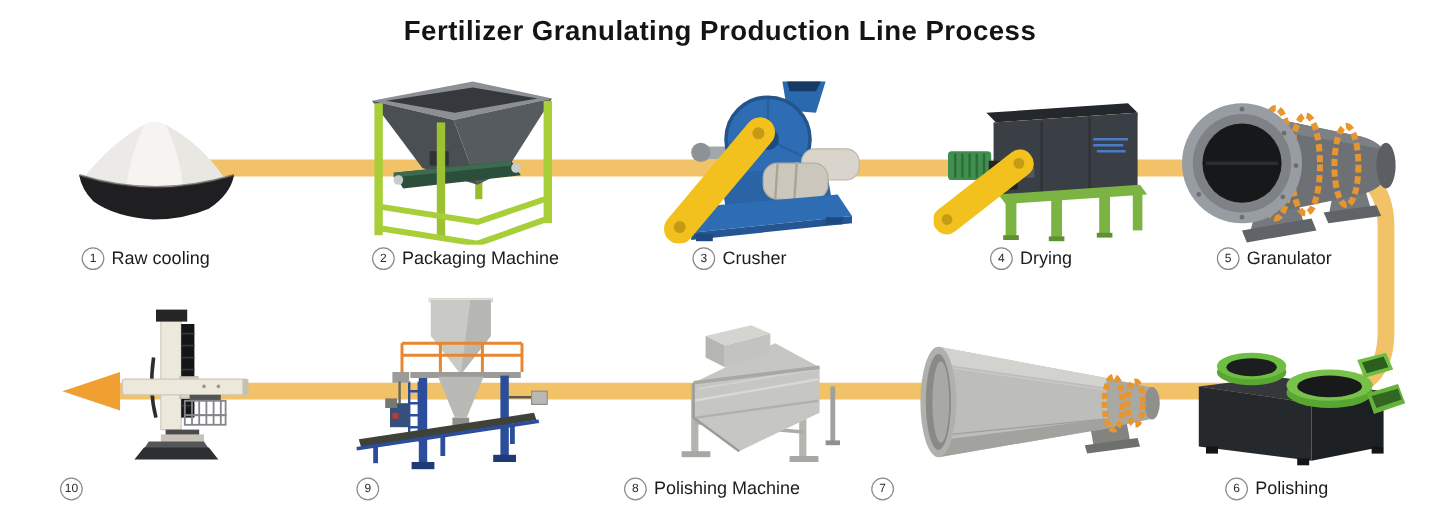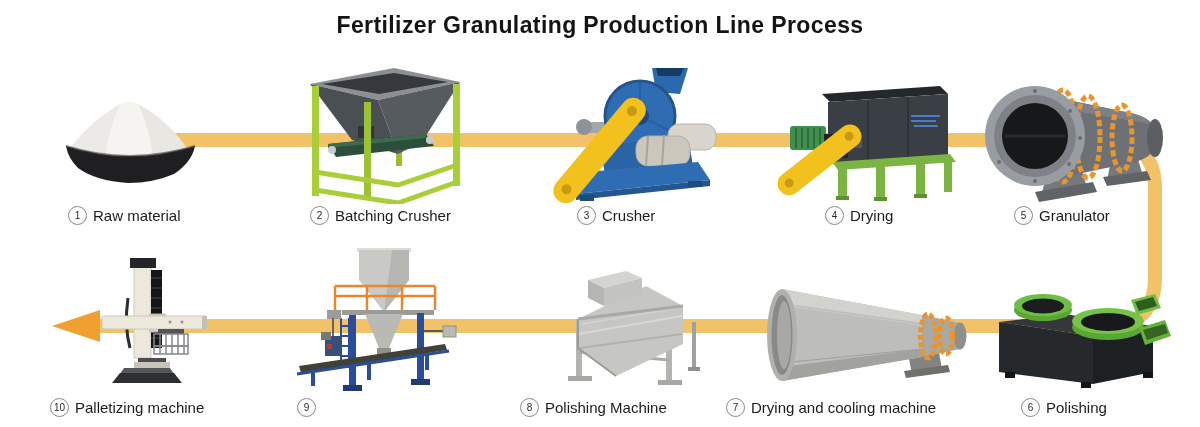--- a/index.html
+++ b/index.html
@@ -249,52 +249,50 @@
       <path d="M 110 78 V 98 M 116 78 V 98 M 122 78 V 98 M 128 78 V 98 M 134 78 V 98" stroke="#85868a" stroke-width="1.5"></path>
       <rect x="88" y="102" width="28" height="5" fill="#4b4c4e"></rect>
       <rect x="84" y="106" width="36" height="8" fill="#c8c4b7"></rect>
       <polygon points="74,112 120,112 124,118 70,118" fill="#55565a"></polygon>
       <polygon points="70,117 124,117 132,127 62,127" fill="#2e2f32"></polygon>
     </svg>
   </div>
 
   <div class="step-label" style="left:68px; top:206px;">
     <span class="num">1</span>
-    <span>Raw material</span>
+    <span>Raw cooling</span>
   </div>
   <div class="step-label" style="left:310px; top:206px;">
     <span class="num">2</span>
-    <span>Batching Crusher</span>
+    <span>Packaging Machine</span>
   </div>
   <div class="step-label" style="left:577px; top:206px;">
     <span class="num">3</span>
     <span>Crusher</span>
   </div>
   <div class="step-label" style="left:825px; top:206px;">
     <span class="num">4</span>
     <span>Drying</span>
   </div>
   <div class="step-label" style="left:1014px; top:206px;">
     <span class="num">5</span>
     <span>Granulator</span>
   </div>
 
   <div class="step-label" style="left:50px; top:398px;">
     <span class="num">10</span>
-    <span>Palletizing machine</span>
   </div>
   <div class="step-label" style="left:297px; top:398px;">
     <span class="num">9</span>
   </div>
   <div class="step-label" style="left:520px; top:398px;">
     <span class="num">8</span>
     <span>Polishing Machine</span>
   </div>
   <div class="step-label" style="left:726px; top:398px;">
     <span class="num">7</span>
-    <span>Drying and cooling machine</span>
   </div>
   <div class="step-label" style="left:1021px; top:398px;">
     <span class="num">6</span>
     <span>Polishing</span>
   </div>
 
 </div>
 
 </body></html>

